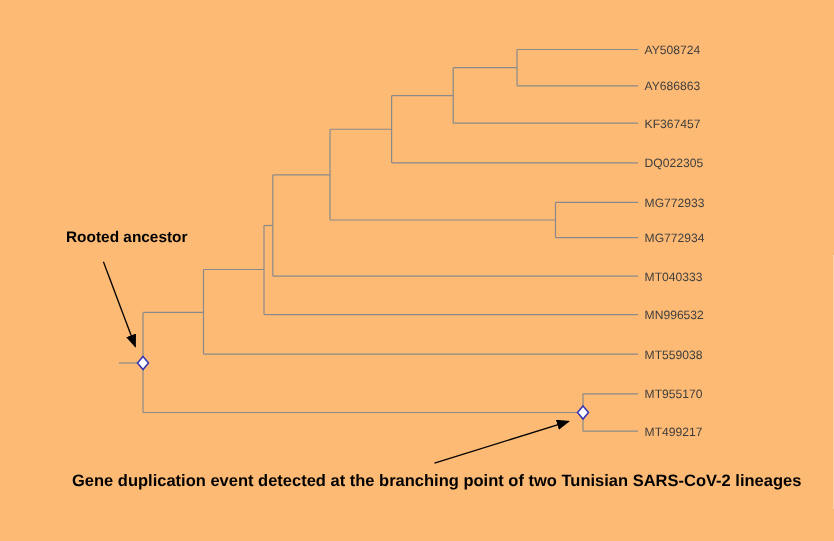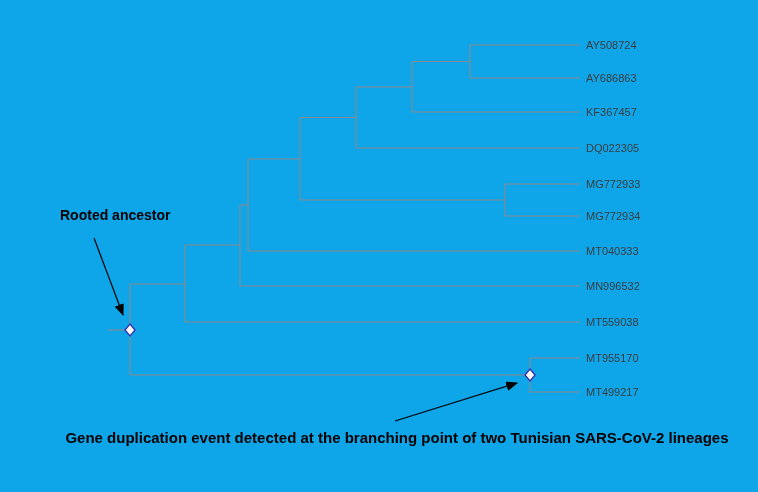--- a/index.html
+++ b/index.html
@@ -4,21 +4,21 @@
 <style>
   html, body {
     margin: 0;
     padding: 0;
     background: #ffffff;
   }
   #canvas {
     position: relative;
     width: 758px;
     height: 492px;
-    background: #0ea5e9;
+    background: #fdba74;
     font-family: "Liberation Sans", sans-serif;
     overflow: hidden;
   }
   #tree-svg {
     position: absolute;
     left: 0;
     top: 0;
   }
   #tree-svg text {
     font-family: "Liberation Sans", sans-serif;

